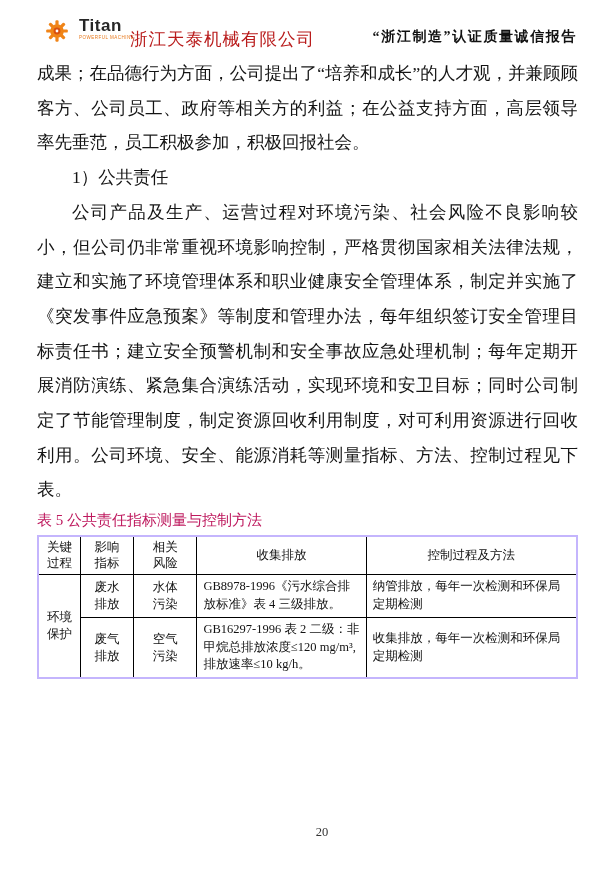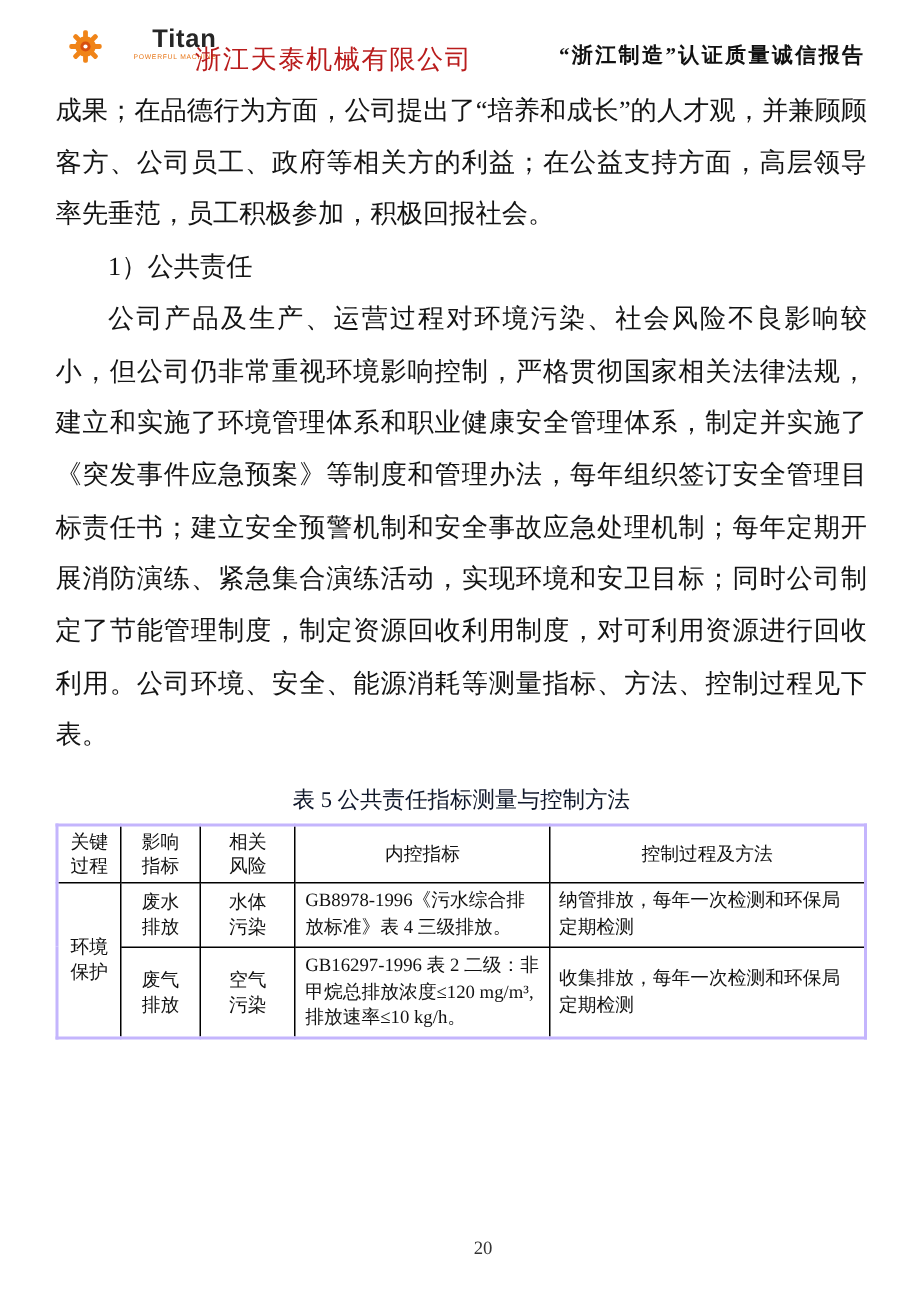--- a/index.html
+++ b/index.html
@@ -10,21 +10,21 @@
     background: #ffffff;
     color: #141414;
     font-family: "Liberation Serif", "DejaVu Serif", serif;
     overflow: hidden;
   }
 
   
   .doc-header { position: absolute; top: 0; left: 0; right: 0; height: 56px; }
   .logo { position: absolute; left: 45px; top: 17px; display: flex; align-items: flex-start; }
   .gear { width: 24px; height: 24px; margin-top: 2px; }
-  .brand-block { margin-left: 20px; display: flex; flex-direction: column; text-align: right; }
+  .brand-block { margin-left: 10px; display: flex; flex-direction: column; }
   .brand-name {
     font-family: "Liberation Sans", "DejaVu Sans", sans-serif;
     font-weight: bold; font-size: 17px; line-height: 18px;
     color: #262626; letter-spacing: 0.5px;
   }
   .brand-tagline {
     font-family: "Liberation Sans", "DejaVu Sans", sans-serif;
     font-size: 4.5px; line-height: 5px; letter-spacing: 0.5px;
     color: #e8791c; white-space: nowrap;
   }
@@ -40,22 +40,22 @@
   
   .doc-main { position: absolute; top: 56px; left: 37px; width: 541px; }
   .para {
     margin: 0; font-size: 17.5px; line-height: 34.7px;
     text-align: justify; color: #141414;
   }
   .para.indent { text-indent: 2em; }
   .para.heading { text-align: left; }
 
   .table-caption {
-    text-align: center; font-size: 15px; line-height: 25px;
-    margin-top: 15px; color: #0f172a;
+    font-size: 15px; line-height: 25px;
+    margin-top: 1px; color: #be185d;
   }
 
   table.metrics {
     width: 100%; border-collapse: collapse; border: 2px solid #c4b5fd;
     margin-top: 2px; font-size: 12.5px; table-layout: fixed;
   }
   table.metrics th, table.metrics td {
     border: 1px solid #000; color: #111; vertical-align: middle;
   }
   table.metrics th {
@@ -114,21 +114,21 @@
         <col style="width:39.1%">
       </colgroup>
       <thead>
         <tr>
           <th>关键
 过程</th>
           <th>影响
 指标</th>
           <th>相关
 风险</th>
-          <th>内控指标</th>
+          <th>收集排放</th>
           <th>控制过程及方法</th>
         </tr>
       </thead>
       <tbody>
         <tr>
           <td class="cell-center" rowspan="2">环境
 保护</td>
           <td class="cell-center">废水
 排放</td>
           <td class="cell-center">水体

